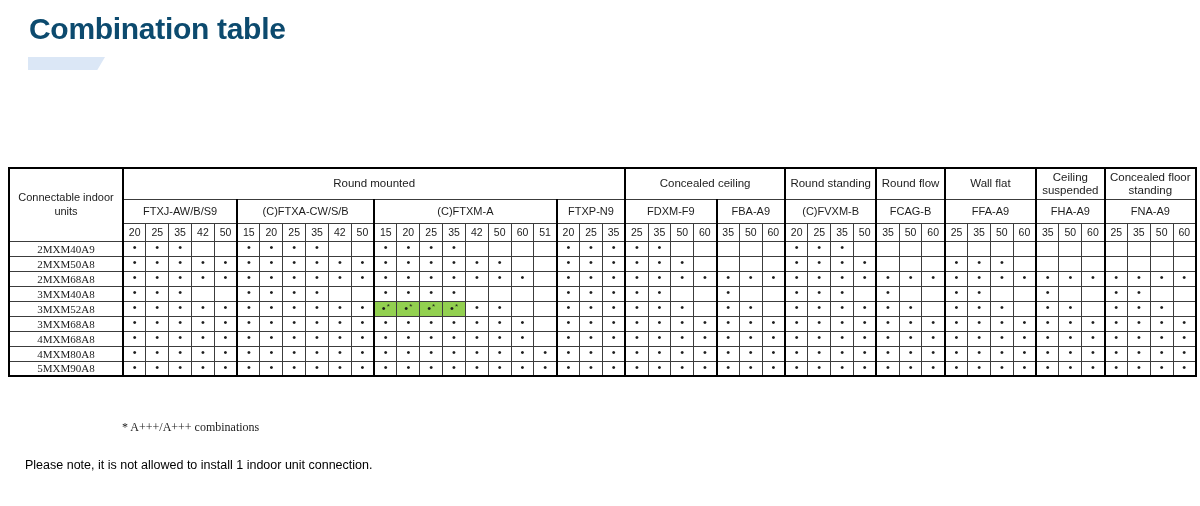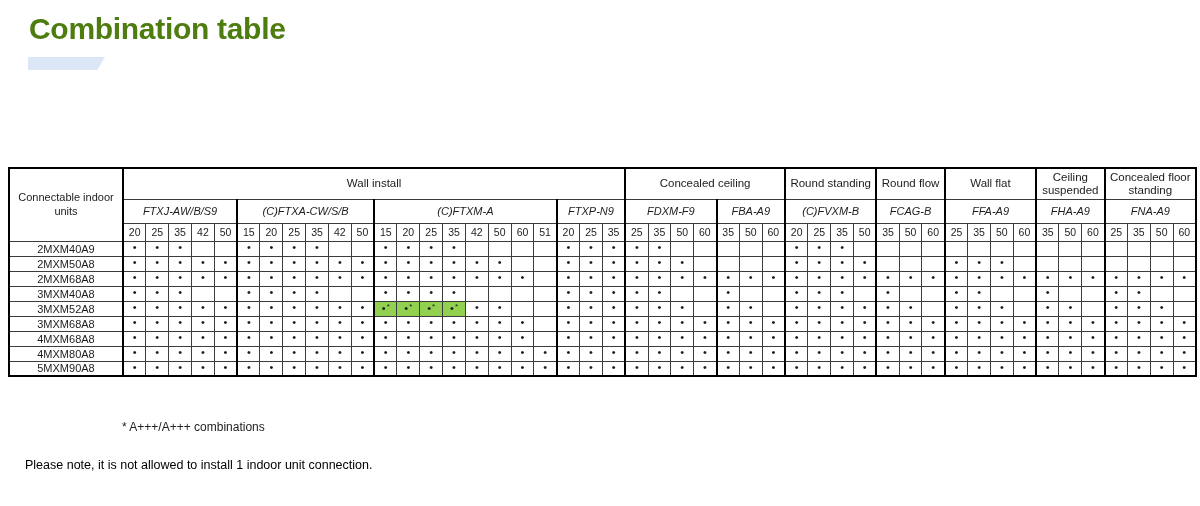--- a/index.html
+++ b/index.html
@@ -2,50 +2,50 @@
 <html><head>
 <meta charset="utf-8">
 <style>
   html,body{margin:0;padding:0;}
   body{
     width:1200px;height:506px;position:relative;background:#ffffff;
     font-family:"Liberation Sans", sans-serif;color:#1c1c1c;overflow:hidden;
   }
   .page-title{
     position:absolute;left:29px;top:12px;font-size:30px;font-weight:700;
-    color:#4d7c0f;letter-spacing:-0.3px;
+    color:#0c4a6e;letter-spacing:-0.3px;
   }
   .title-accent{
     position:absolute;left:28px;top:57px;width:77px;height:13px;
     clip-path:polygon(0 0,100% 0,90% 100%,0 100%);
   }
   table.combo{
     position:absolute;left:8px;top:167px;width:1189px;
     border-collapse:collapse;table-layout:fixed;
     border:2px solid #000;
   }
   table.combo th, table.combo td{
     border:1px solid #3c3c3c;padding:0;text-align:center;vertical-align:middle;
     font-weight:400;color:#1c1c1c;overflow:hidden;white-space:normal;
   }
   col.label-col{width:114px;}
   tr.row-groups{height:31px;}
-  tr.row-models{height:24px;font-style:italic;}
+  tr.row-models{height:24px;}
   tr.row-sizes{height:18px;}
   tr.row-data{height:15px;}
   th.corner{font-size:11px;line-height:1.25;padding:0 4px;margin-top:20px;}
   th.grp{font-size:11.5px;line-height:1.15;padding:0 2px;}
   th.model{font-size:11px;}
   th.size{font-size:10.5px;}
-  th.rowlabel{font-size:11px;}
+  th.rowlabel{font-size:11px;font-family:Liberation Serif, serif;}
   td.cell{font-size:11px;line-height:1;}
   .bl{border-left:2px solid #000 !important;}
   td.cell .dot{display:inline-block;transform:translateY(-1px);}
   td.cell sup.star{font-size:8px;vertical-align:4px;margin-left:1px;}
-  .footnote-star{position:absolute;left:122px;top:420px;font-size:12px;color:#222;}
+  .footnote-star{position:absolute;left:122px;top:420px;font-size:12px;color:#222;font-family:Liberation Serif, serif;}
   .footnote-note{position:absolute;left:25px;top:458px;font-size:12.5px;color:#000000;}
 </style>
 </head>
 <body>
 
 <div class="page-title">Combination table</div>
 <div class="title-accent" style="background: rgb(219, 231, 246);"></div>
 
 <table class="combo">
   <colgroup>
@@ -94,21 +94,21 @@
       <col>
       <col>
       <col>
       <col>
       <col>
       <col>
     </colgroup>
   <thead>
       <tr class="row-groups">
         <th class="corner" rowspan="3">Connectable indoor units</th>
-        <th class="grp bl" colspan="22">Wall install</th>
+        <th class="grp bl" colspan="22">Round mounted</th>
         <th class="grp bl" colspan="7">Concealed ceiling</th>
         <th class="grp bl" colspan="4">Round standing</th>
         <th class="grp bl" colspan="3">Round flow</th>
         <th class="grp bl" colspan="4">Wall flat</th>
         <th class="grp bl" colspan="3">Ceiling suspended</th>
         <th class="grp bl" colspan="4">Concealed floor standing</th>
       </tr>
       <tr class="row-models">
         <th class="model bl" colspan="5">FTXJ-AW/B/S9</th>
         <th class="model bl" colspan="6">(C)FTXA-CW/S/B</th>

